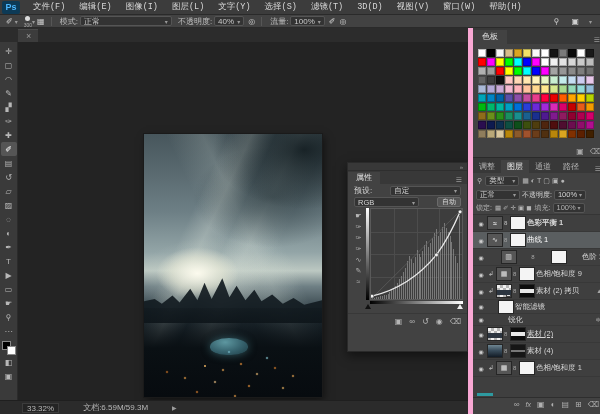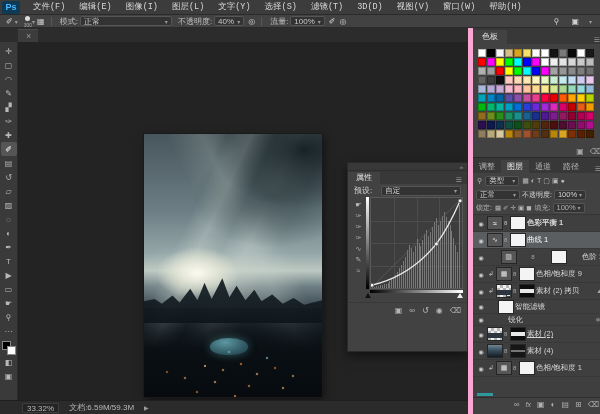--- a/index.html
+++ b/index.html
@@ -82,21 +82,21 @@
     border:1px solid #2a2a2a; box-shadow:0 4px 10px rgba(0,0,0,.5); font-size:8px; }
   #props-grip { height:8px; background:#383838; border-bottom:1px solid #2e2e2e;
     display:flex; justify-content:flex-end; align-items:center; gap:4px; padding-right:4px; color:#9a9a9a; font-size:6px; }
   #props-tabrow { height:13px; background:#383838; display:flex; align-items:flex-end; }
   #props-tab { background:#424242; padding:0 8px; height:12px; line-height:12px; color:#e0e0e0; }
   #props-menu { margin-left:auto; padding-right:5px; color:#9a9a9a; font-size:7px; }
   #adj-row { display:flex; align-items:center; gap:4px; padding:3px 6px 2px; }
   .adj-badge { width:11px; height:9px; background:#5a5a5a; border:1px solid #777; font-size:6px;
     display:flex; align-items:center; justify-content:center; color:#ddd; }
   .adj-badge.white { background:#e8e8e8; }
-  #preset-row, #channel-row { display:flex; align-items:center; gap:9px; padding:1px 6px 0; }
+  #preset-row, #channel-row { display:flex; align-items:center; gap:18px; padding:1px 6px 0; }
   .mini-dd { flex:1; background:#333; border:1px solid #555; border-radius:2px; height:10px;
     display:flex; align-items:center; padding:0 3px; font-size:7.5px; }
   .mini-dd .dd-arrow { margin-left:auto; }
   .mini-btn { background:#555; border:1px solid #6a6a6a; border-radius:2px; height:10px;
     padding:0 4px; font-size:7px; display:flex; align-items:center; color:#ddd; }
   #curve-zone { display:flex; padding:1px 4px 0 4px; }
   #curve-tools { width:13px; display:flex; flex-direction:column; align-items:center; gap:3px;
     padding-top:4px; color:#b5b5b5; font-size:7px; }
   #graph-wrap { position:relative; flex:1; height:96px; margin-left:1px; }
   #graph { position:absolute; left:4px; top:0; right:0; bottom:4px; background:#3d3d3d; border:1px solid #5a5a5a; }
@@ -166,21 +166,21 @@
   .smart-badge { position:absolute; right:0; bottom:0; width:5px; height:5px; background:#e5e5e5;
     box-shadow:inset 0 0 0 1px #444; }
   #ly-hscroll { position:absolute; left:4px; bottom:1px; width:16px; height:3px; background:#2e9aa0; }
   #ly-vscroll { position:absolute; right:1px; top:4px; width:4px; height:40px; background:#5c5c5c; border-radius:2px; }
   #ly-bottombar { height:14px; background:#424242; border-top:1px solid #2e2e2e;
     display:flex; align-items:center; justify-content:flex-end; gap:6px; padding:0 6px; color:#b0b0b0; font-size:8px; }
   #ly-bottombar .fx { font-size:7px; font-style:italic; }
 
   
   #statusbar { left:0; top:400px; width:468px; height:14px; background:#2b2b2b;
-    border-top:1px solid #1f1f1f; display:flex; align-items:center; gap:10px; padding-left:22px; font-size:8px; color:#b8b8b8; }
+    border-top:1px solid #1f1f1f; display:flex; align-items:center; gap:24px; padding-left:22px; font-size:8px; color:#b8b8b8; }
   #status-zoom { background:#242424; border:1px solid #3c3c3c; padding:0 4px; height:10px; line-height:10px; }
   #status-chevron { font-size:6px; color:#9a9a9a; }
 </style>
 </head>
 <body>
 
 <div id="menubar" class="abs">
   <div id="ps-logo">Ps</div>
   <div id="menu-items" style="display:flex;font-family:Liberation Mono, monospace;">
       <span class="menu-item">文件(F)</span>
@@ -285,20 +285,27 @@
   <div id="props-tabrow">
     <span id="props-tab">属性</span>
     <span id="props-menu">☰</span>
   </div>
   <div id="preset-row">
     <span>预设:</span>
     <span class="mini-dd">
       <span>自定</span>
       <span class="dd-arrow">▾</span>
     </span>
+  </div>
+  <div id="channel-row">
+    <span class="mini-dd">
+      <span>RGB</span>
+      <span class="dd-arrow">▾</span>
+    </span>
+    <span class="mini-btn">自动</span>
   </div>
   <div id="curve-zone">
     <div id="curve-tools">
         <span>☛</span>
         <span>✑</span>
         <span>✑</span>
         <span>✑</span>
         <span>∿</span>
         <span>✎</span>
         <span>≈</span>

